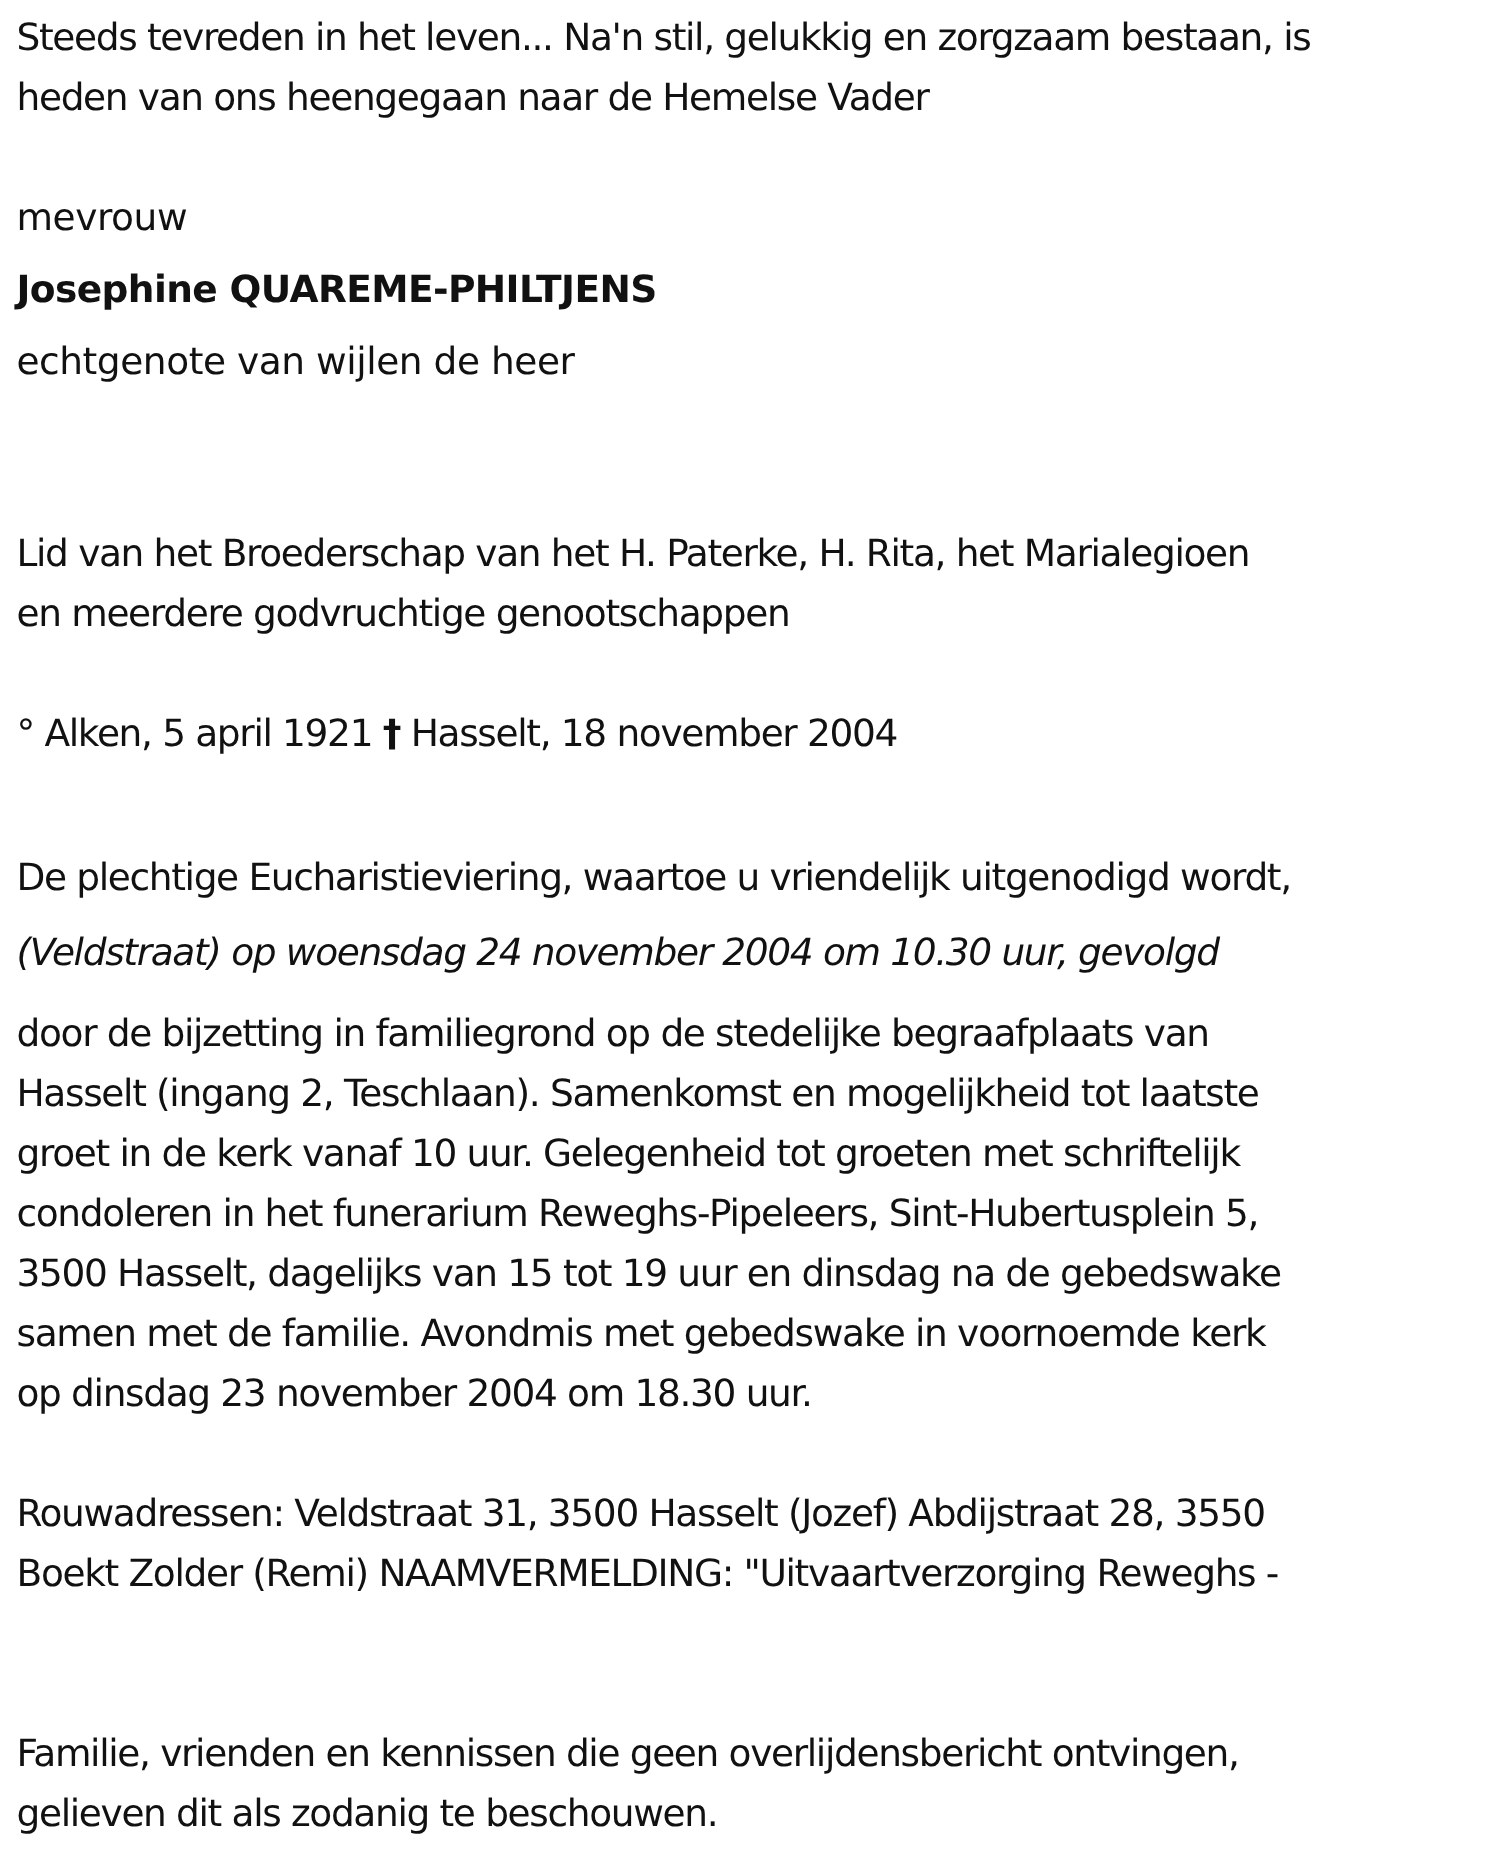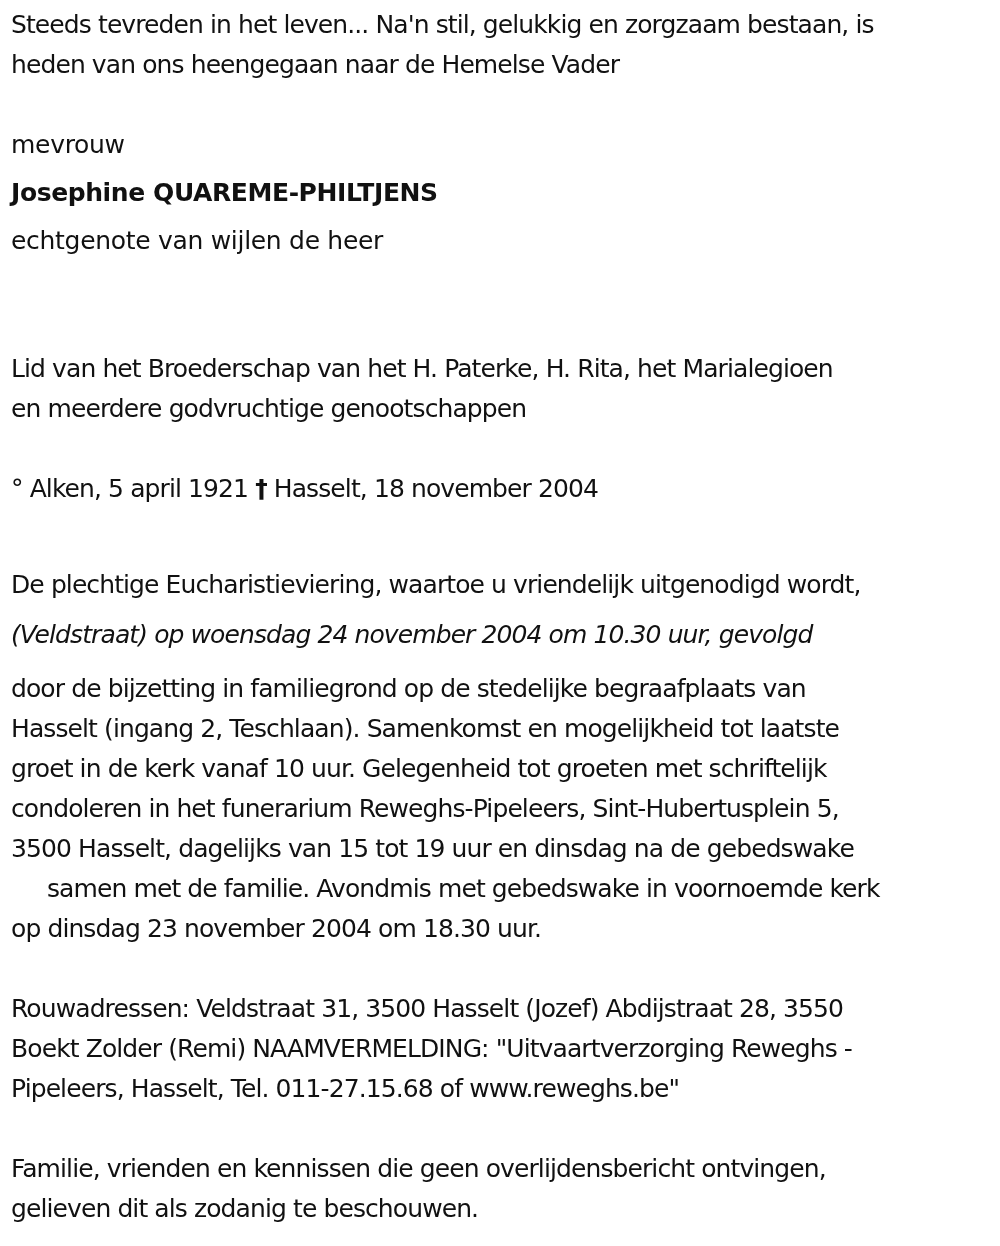--- a/index.html
+++ b/index.html
@@ -53,23 +53,22 @@
     <span>Hasselt, 18 november 2004</span>
   </div>
 
   <div class="line narrow" style="top:549px;margin-top:16px;">De plechtige Eucharistieviering, waartoe u vriendelijk uitgenodigd wordt,</div>
   <div class="line narrow" style="top:615px;font-style:italic;">(Veldstraat) op woensdag 24 november 2004 om 10.30 uur, gevolgd</div>
   <div class="line narrow" style="top:669px;">door de bijzetting in familiegrond op de stedelijke begraafplaats van</div>
   <div class="line narrow" style="top:709px;">Hasselt (ingang 2, Teschlaan). Samenkomst en mogelijkheid tot laatste</div>
   <div class="line narrow" style="top:749px;">groet in de kerk vanaf 10 uur. Gelegenheid tot groeten met schriftelijk</div>
   <div class="line narrow" style="top:789px;">condoleren in het funerarium Reweghs-Pipeleers, Sint-Hubertusplein 5,</div>
   <div class="line narrow" style="top:829px;">3500 Hasselt, dagelijks van 15 tot 19 uur en dinsdag na de gebedswake</div>
-  <div class="line narrow" style="top:869px;margin-left:36px;">samen met de familie. Avondmis met gebedswake in voornoemde kerk</div>
+  <div class="line narrow" style="top:869px;">samen met de familie. Avondmis met gebedswake in voornoemde kerk</div>
   <div class="line narrow" style="top:909px;">op dinsdag 23 november 2004 om 18.30 uur.</div>
 
   <div class="line narrow" style="top:989px;">Rouwadressen: Veldstraat 31, 3500 Hasselt (Jozef) Abdijstraat 28, 3550</div>
   <div class="line narrow" style="top:1029px;">Boekt Zolder (Remi) NAAMVERMELDING: "Uitvaartverzorging Reweghs -</div>
-  <div class="line narrow" style="top:1069px;">Pipeleers, Hasselt, Tel. 011-27.15.68 of www.reweghs.be"</div>
 
   <div class="line narrow" style="top:1149px;">Familie, vrienden en kennissen die geen overlijdensbericht ontvingen,</div>
   <div class="line narrow" style="top:1189px;">gelieven dit als zodanig te beschouwen.</div>
 
 </div>
 
 </body></html>

